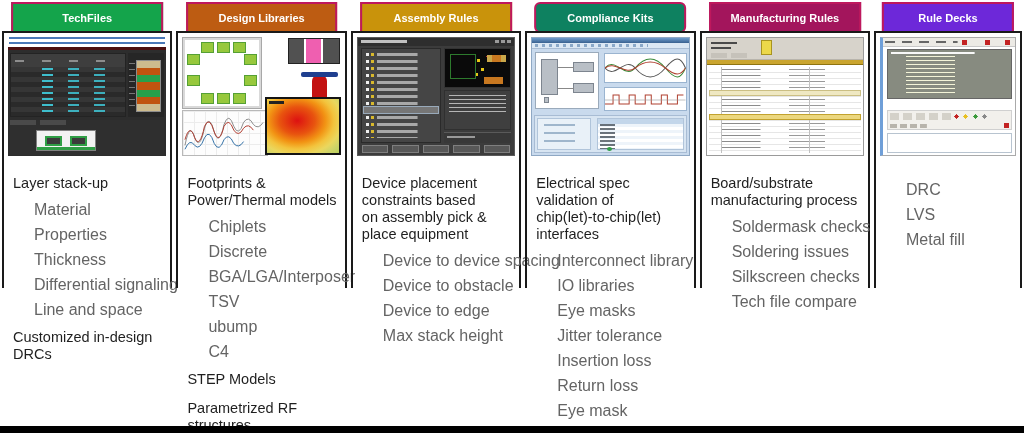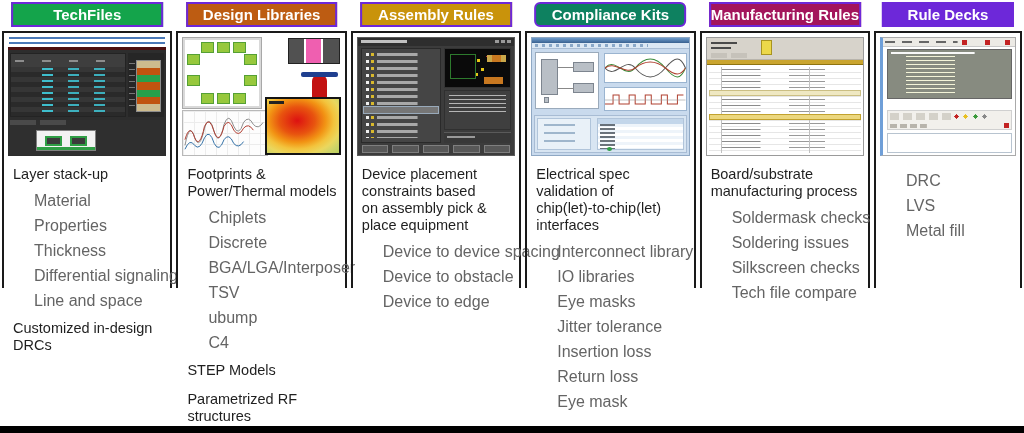--- a/index.html
+++ b/index.html
@@ -3,30 +3,30 @@
 <meta charset="utf-8">
 <style>
   html,body{margin:0;padding:0;background:#fff;}
   .stage{position:relative;width:1024px;height:433px;background:#fff;overflow:hidden;
          font-family:"Liberation Sans",sans-serif;}
   .cols{position:absolute;left:0;top:0;right:0;bottom:7px;display:flex;}
   .col{position:relative;flex:1 1 0;}
   .col:last-child{flex:0 0 152px;}
 
   
-  .banner{position:absolute;top:2px;left:50%;transform:translateX(-50%);width:87%;height:25px;
-          border:2px solid #6d28d9;display:flex;align-items:center;justify-content:center;
-          color:#fff;font-weight:bold;font-size:15px;white-space:nowrap;box-sizing:border-box;}
+  .banner{position:absolute;top:2px;left:50%;transform:translateX(-50%);width:87%;height:31px;
+          border:2px solid #be185d;display:flex;align-items:center;justify-content:center;
+          color:#fff;font-weight:bold;font-size:11px;white-space:nowrap;box-sizing:border-box;}
 
   
   .frame{position:absolute;top:31px;left:2px;right:2px;height:257px;border:2px solid #1a1a1a;
          border-bottom:none;pointer-events:none;box-sizing:border-box;}
 
   
-  .textblock{position:absolute;top:163px;left:13px;right:1px;}
+  .textblock{position:absolute;top:172px;left:13px;right:1px;}
   .sec-title{font-size:14.5px;line-height:17px;color:#1f1f1f;margin:12px 0 2px;white-space:pre-line;}
   .textblock .sec-title:first-child{margin-top:3px;}
   .sec-item{font-size:16px;line-height:14px;color:#646464;padding-left:21px;margin:11px 0;white-space:nowrap;}
 
   .bottombar{position:absolute;left:0;right:0;bottom:0;height:7px;background:#000;}
 
   
   .thumb{position:absolute;top:37px;left:8px;right:8px;height:119px;overflow:hidden;box-sizing:border-box;}
   .thumb *, .thumb *::before, .thumb *::after{box-sizing:border-box;}
 
@@ -312,20 +312,21 @@
         </div>
       </div>
       <div class="textblock">
         <div class="sec-title">Device placement
 constraints based
 on assembly pick &amp;
 place equipment</div>
         <div class="sec-item">Device to device spacing</div>
         <div class="sec-item">Device to obstacle</div>
         <div class="sec-item">Device to edge</div>
+        <div class="sec-item">Max stack height</div>
       </div>
     </div>
 
     <div class="col">
       <div class="banner" style="background: rgb(14, 129, 96); border-radius: 6px;">Compliance Kits</div>
       <div class="frame"></div>
       <div class="thumb t4">
         <div class="t4-tb1"></div>
         <div class="t4-tb2"></div>
         <div class="t4-canvas">

